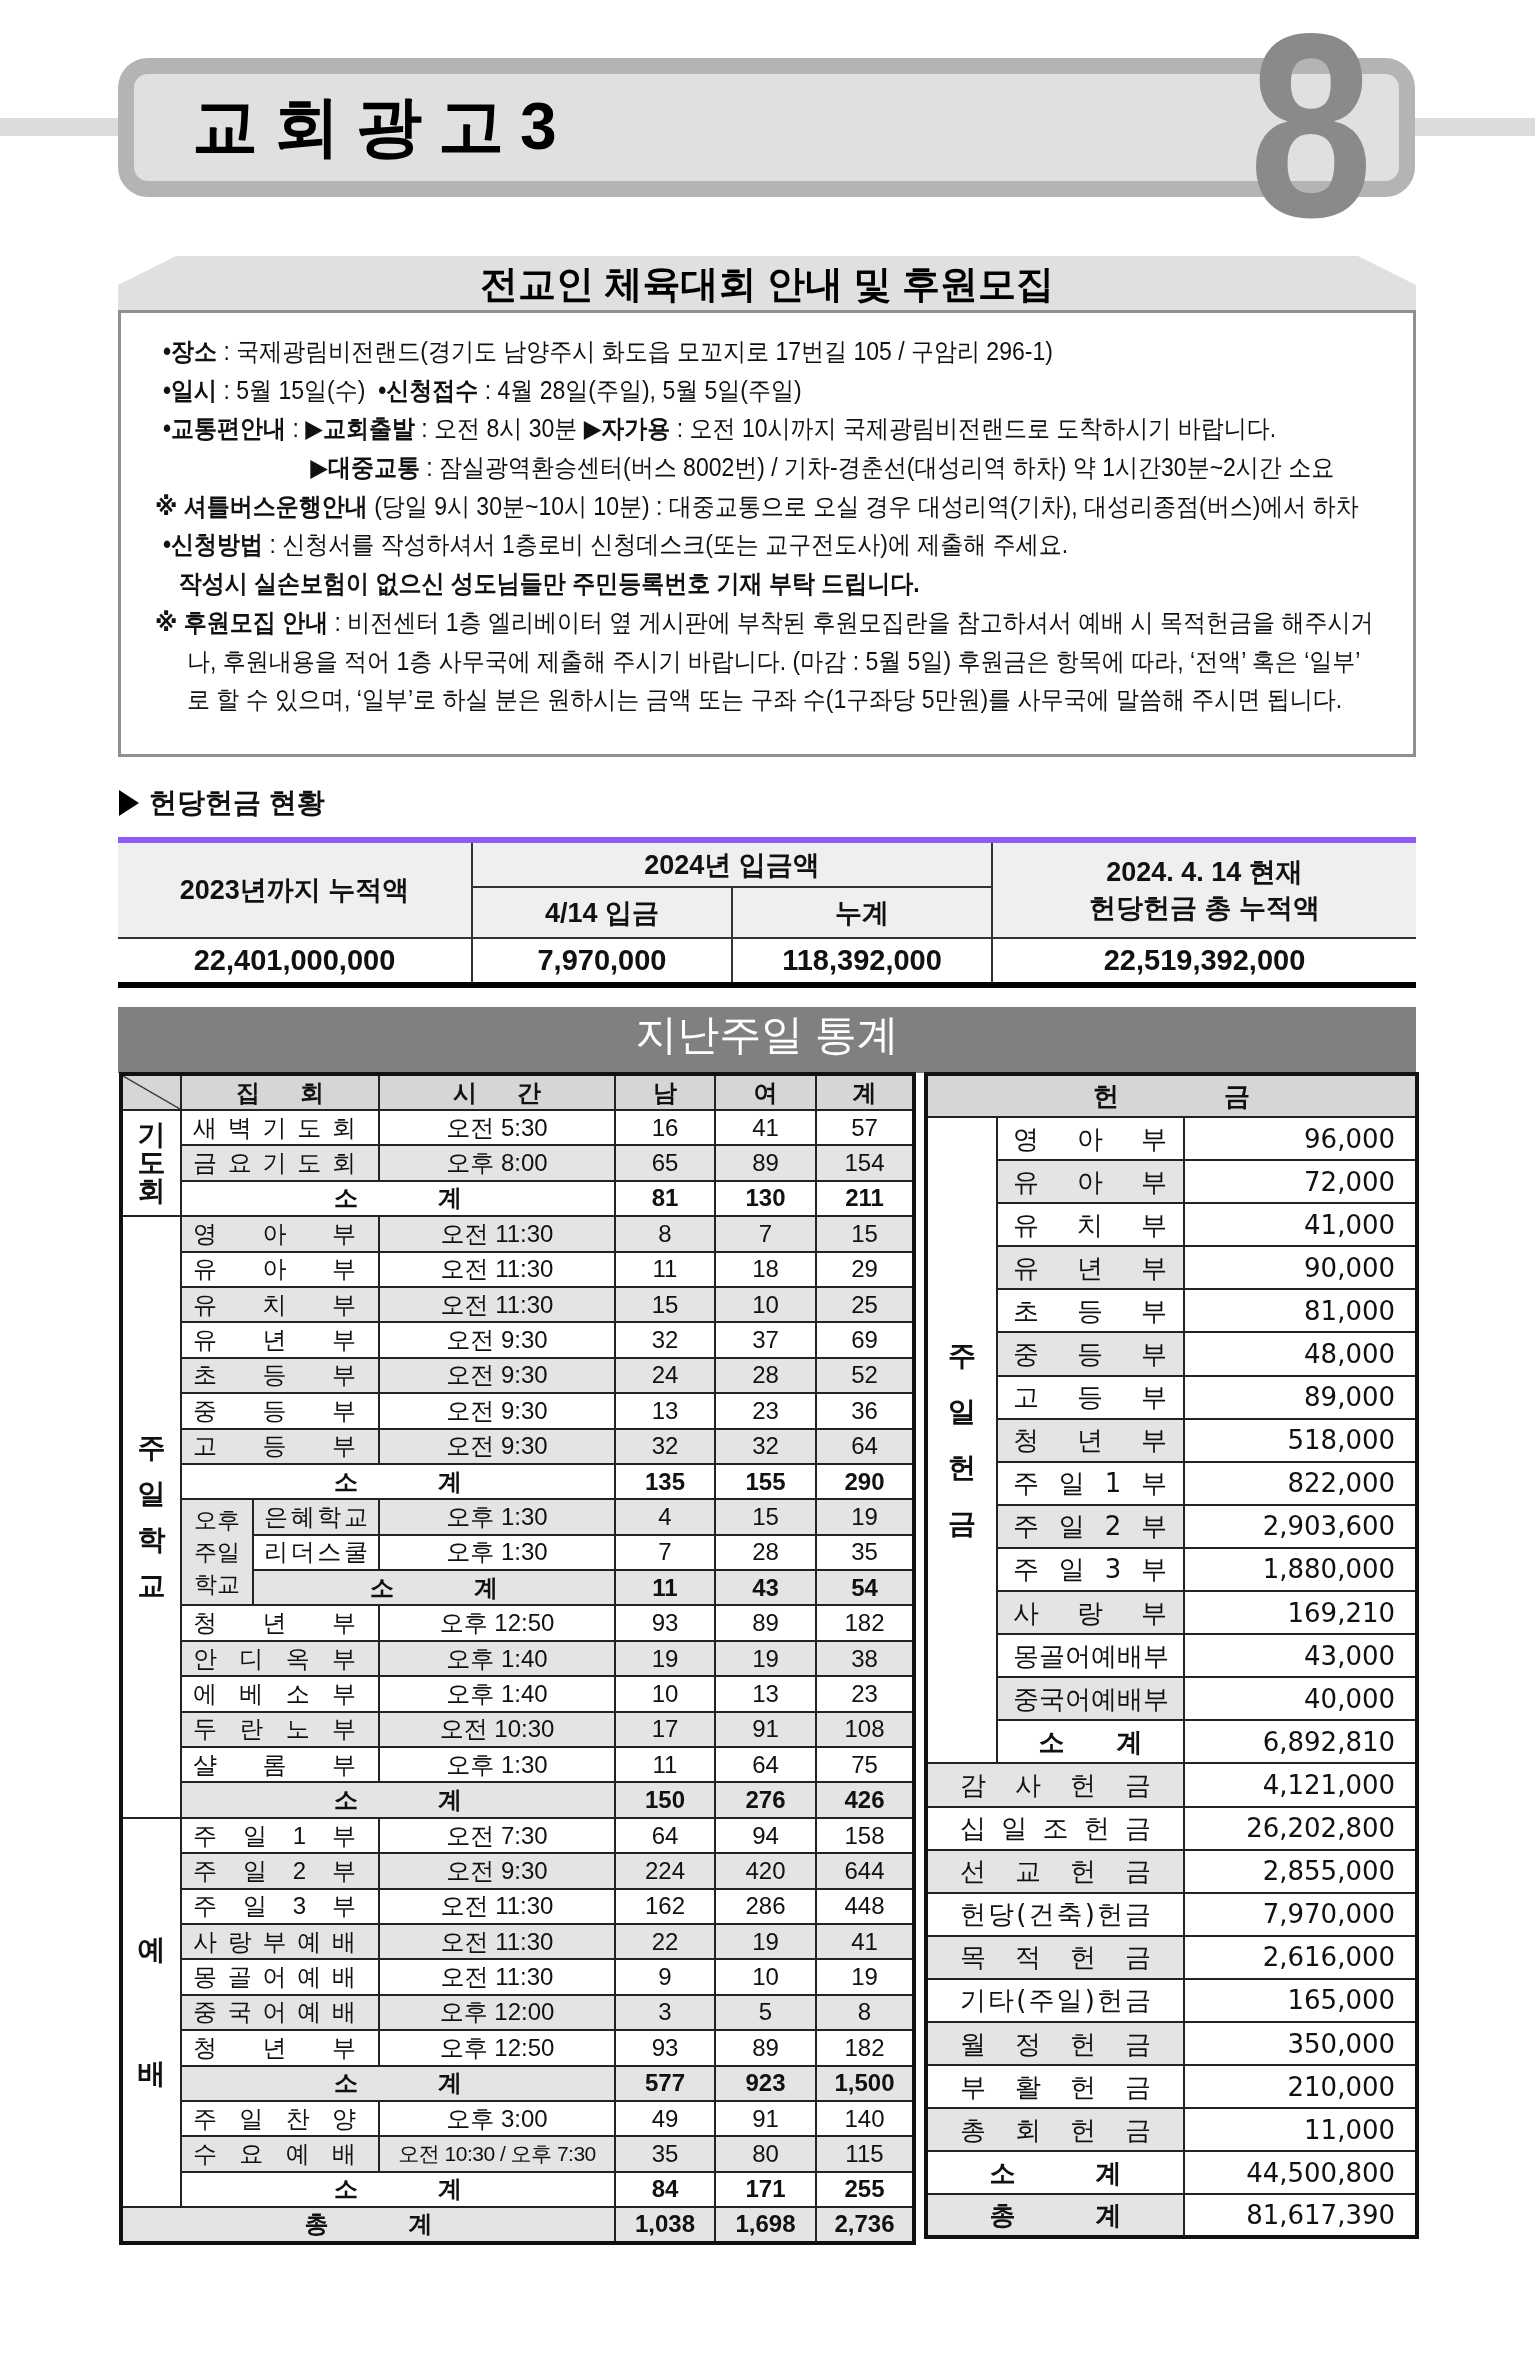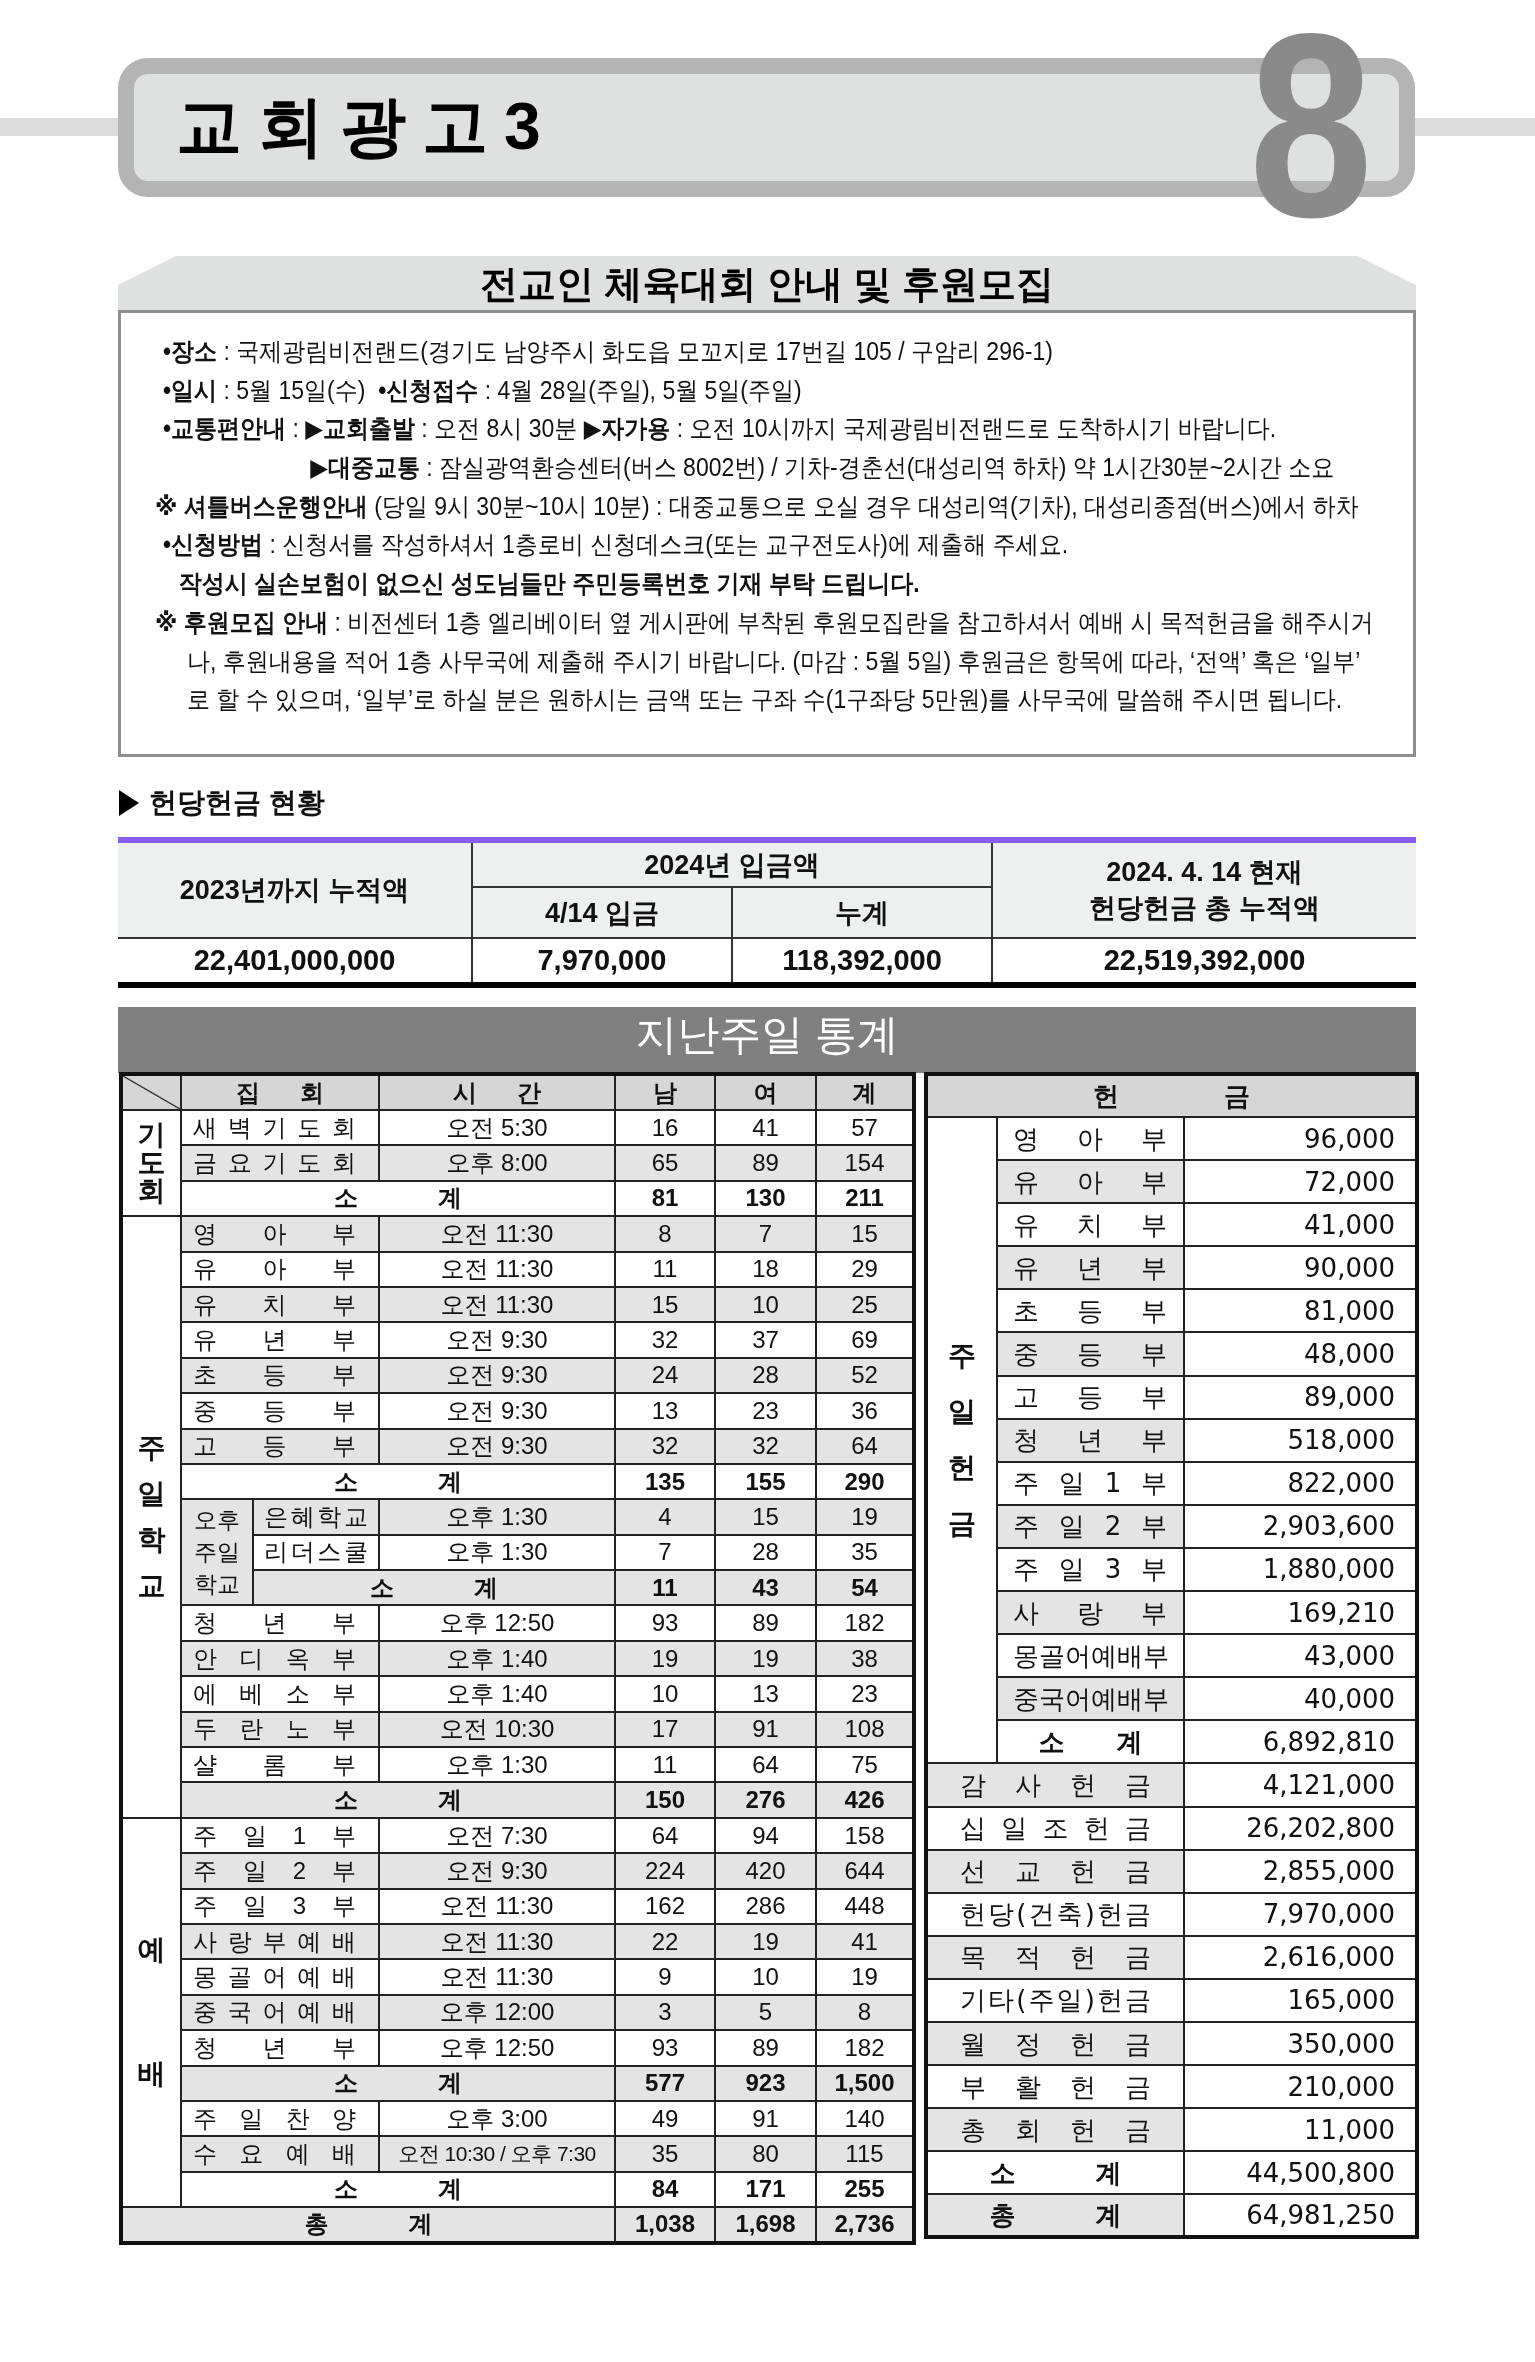--- a/index.html
+++ b/index.html
@@ -1,20 +1,20 @@
 <!DOCTYPE html>
 <html><head>
 <meta charset="utf-8">
 <style>
 *{box-sizing:border-box;margin:0;padding:0}
 html,body{width:1535px;height:2362px;background:#fff}
 body{position:relative;overflow:hidden;font-family:"Liberation Sans","DejaVu Sans",sans-serif;color:#111}
 .hline{position:absolute;left:0;top:118px;width:1535px;height:18px;background:#dcdcdc}
 .title-bar{position:absolute;left:118px;top:58px;width:1297px;height:139px;border:16px solid #b4b4b4;border-radius:30px;background:#dfe0e0}
-.page-title{position:absolute;left:176px;top:86px;font-size:66px;font-weight:bold;letter-spacing:16px;line-height:80px;color:#000;white-space:nowrap}
+.page-title{position:absolute;left:192px;top:86px;font-size:66px;font-weight:bold;letter-spacing:16px;line-height:80px;color:#000;white-space:nowrap}
 .page-num{position:absolute;left:1249px;top:-5px;font-size:262px;line-height:1;font-weight:bold;color:#8a8a8a;transform:scaleX(.85);transform-origin:0 0;font-family:"Liberation Sans",sans-serif}
 .event-banner{position:absolute;left:118px;top:256px;width:1298px;height:57px;background:#dfe0e0;clip-path:polygon(58px 0,1240px 0,100% 29px,100% 100%,0 100%,0 29px);text-align:center;font-size:38px;font-weight:bold;line-height:57px;color:#000}
 .notice-box{position:absolute;left:118px;top:310px;width:1298px;height:447px;border:3px solid #8f8f8f;padding:19px 0 1px 42px;overflow:hidden}
 .nl{height:38.7px;line-height:38.7px;font-size:25px;white-space:nowrap;transform:scaleX(.92);transform-origin:0 50%;color:#111}
 .nl b{font-weight:bold}
 .nl .c2{display:inline-block;min-width:234px}
 .ind-note{margin-left:-8px}
 .ind-transit{padding-left:160px}
 .ind-small{padding-left:17px}
 .ind-cont{padding-left:26px}
@@ -898,16 +898,16 @@
         </td>
         <td class="amt b">44,500,800</td>
       </tr>
       <tr class="alt">
         <td class="lb" colspan="2">
           <span class="gl g80">
             <span>총</span>
             <span>계</span>
           </span>
         </td>
-        <td class="amt b">64,981,250</td>
+        <td class="amt b">81,617,390</td>
       </tr>
     </tbody>
 </table>
 
 </body></html>

